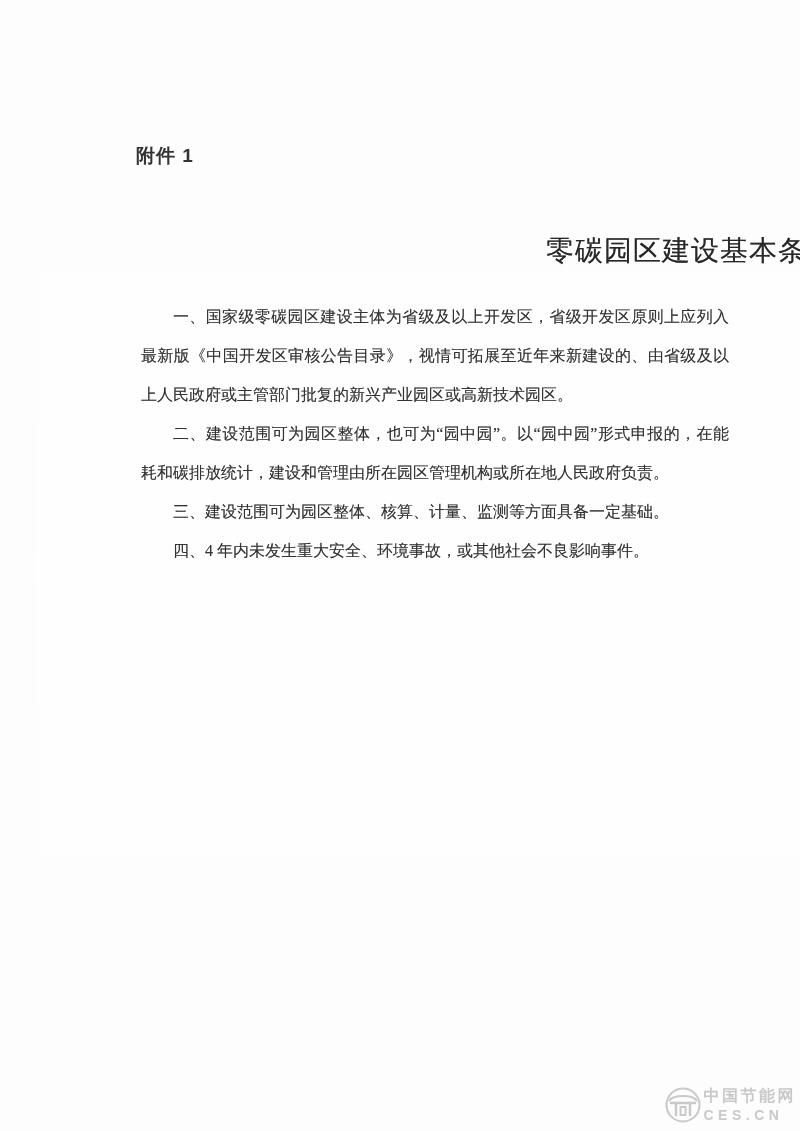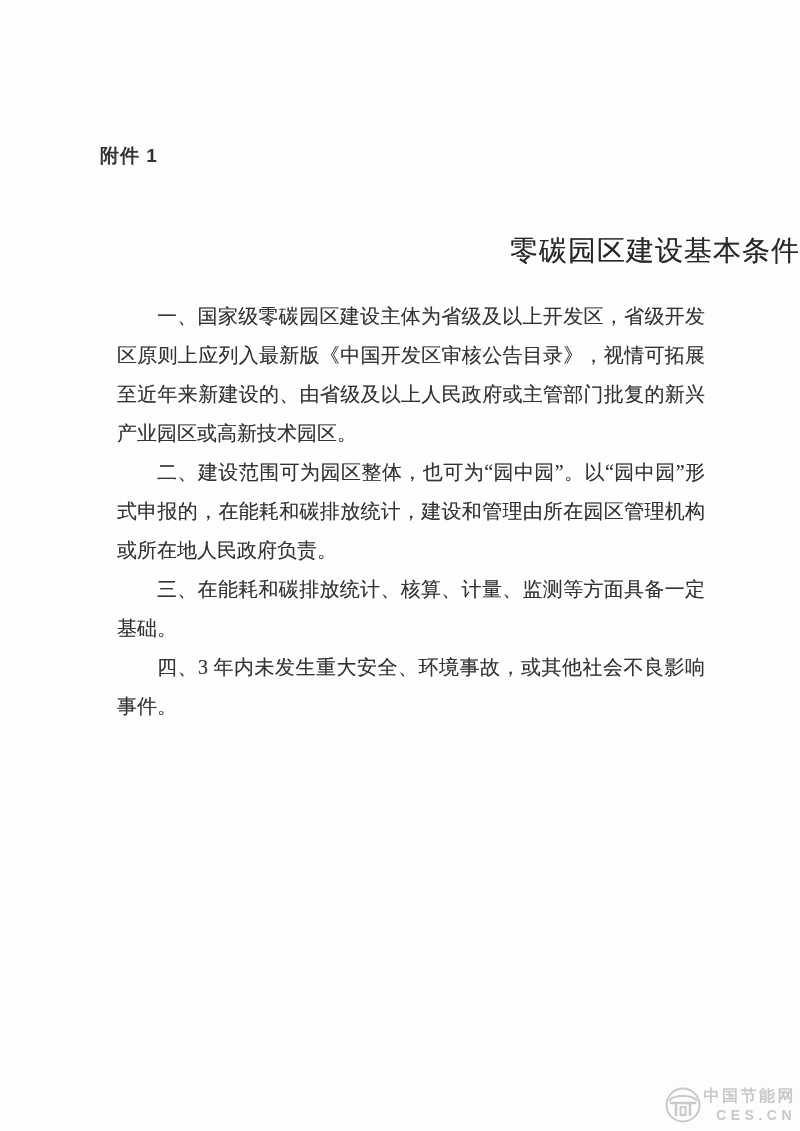--- a/index.html
+++ b/index.html
@@ -11,20 +11,21 @@
     height: 1131px;
     position: relative;
     background: #fdfdfd;
     overflow: hidden;
     font-family: "Liberation Serif", serif;
   }
   .page {
     position: absolute;
     inset: 0;
     background: linear-gradient(180deg, #fdfdfd 0%, #fefefe 50%, #fdfdfd 100%);
+    margin-left: 36px;
   }
   .attachment-label {
     position: absolute;
     left: 100px;
     top: 143px;
     font-size: 19px;
     font-weight: 700;
     color: #333333;
     letter-spacing: 1px;
     font-family: "Liberation Sans", sans-serif;
@@ -37,24 +38,24 @@
     text-align: right;
     font-size: 28px;
     font-weight: 400;
     color: #282828;
     letter-spacing: 1px;
     font-family: "Liberation Serif", serif;
     text-shadow: 0 0 0.5px rgba(40,40,40,0.55);
   }
   .doc-body {
     position: absolute;
-    left: 117px;
+    left: 105px;
     top: 297px;
     width: 588px;
-    font-size: 20px;
+    font-size: 16px;
     line-height: 39px;
     color: #333333;
     text-align: justify;
     text-justify: inter-ideograph;
     text-shadow: 0 0 0.6px rgba(51,51,51,0.45);
   }
   .doc-body p {
     margin: 0;
     padding: 0;
     text-indent: 2em;
@@ -84,37 +85,36 @@
     font-weight: 700;
     letter-spacing: 2.5px;
     font-family: Liberation Mono, monospace;
   }
   .wm-en {
     margin-top: 3px;
     font-size: 14px;
     font-weight: 700;
     letter-spacing: 4.5px;
     font-family: "Liberation Sans", sans-serif;
-    text-align: right;
   }
 </style>
 </head>
 <body style="background: rgb(253, 253, 253);">
 
 <div class="page">
 
   <div class="attachment-label">附件 1</div>
 
   <h1 class="doc-title">零碳园区建设基本条件</h1>
 
   <div class="doc-body">
     <p>一、国家级零碳园区建设主体为省级及以上开发区，省级开发区原则上应列入最新版《中国开发区审核公告目录》，视情可拓展至近年来新建设的、由省级及以上人民政府或主管部门批复的新兴产业园区或高新技术园区。</p>
     <p>二、建设范围可为园区整体，也可为“园中园”。以“园中园”形式申报的，在能耗和碳排放统计，建设和管理由所在园区管理机构或所在地人民政府负责。</p>
-    <p>三、在能耗和碳排放统计、核算、计量、监测等方面具备一定基础。</p>
-    <p>四、3 年内未发生重大安全、环境事故，或其他社会不良影响事件。</p>
+    <p>三、建设范围可为园区整体、核算、计量、监测等方面具备一定基础。</p>
+    <p>四、4 年内未发生重大安全、环境事故，或其他社会不良影响事件。</p>
   </div>
 
   <div class="watermark">
     <span class="wm-logo">
       <svg viewBox="0 0 38 38" width="38" height="38" fill="none" stroke="currentColor" stroke-width="2" stroke-linecap="round">
         <circle cx="19" cy="19" r="16.5"></circle>
         <path d="M5.5 14.5 C 9 8.5, 29 8.5, 32.5 14.5" stroke-width="2"></path>
         <path d="M7 17 H 31" stroke-width="2.5"></path>
         <path d="M12 17 V 29" stroke-width="2.5"></path>
         <path d="M26 17 V 29" stroke-width="2.5"></path>

